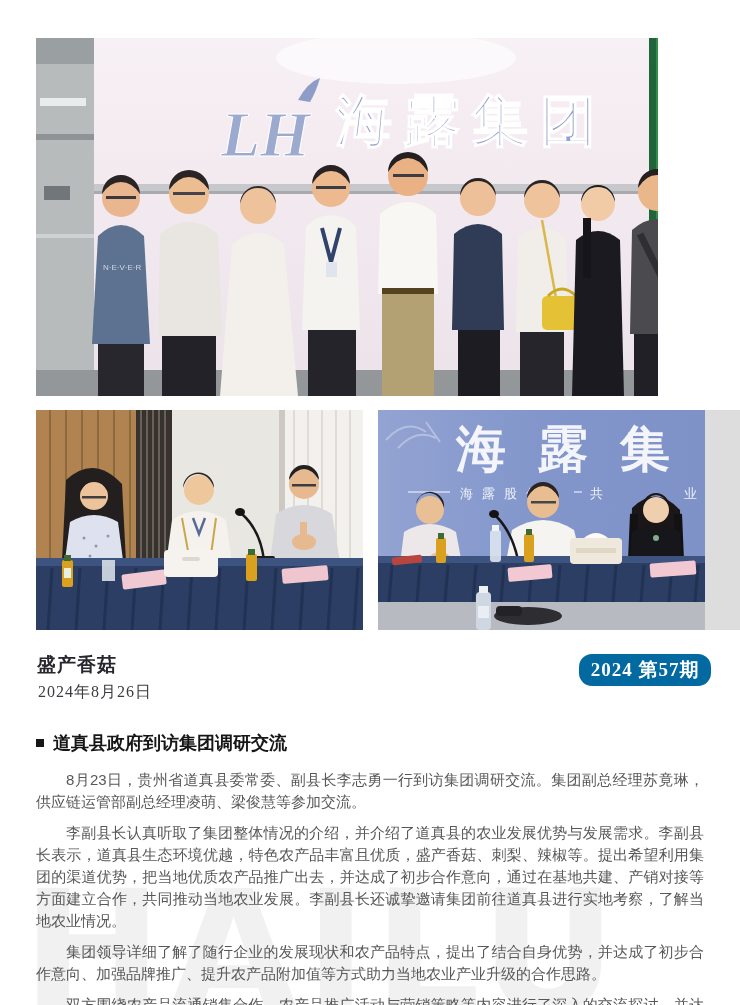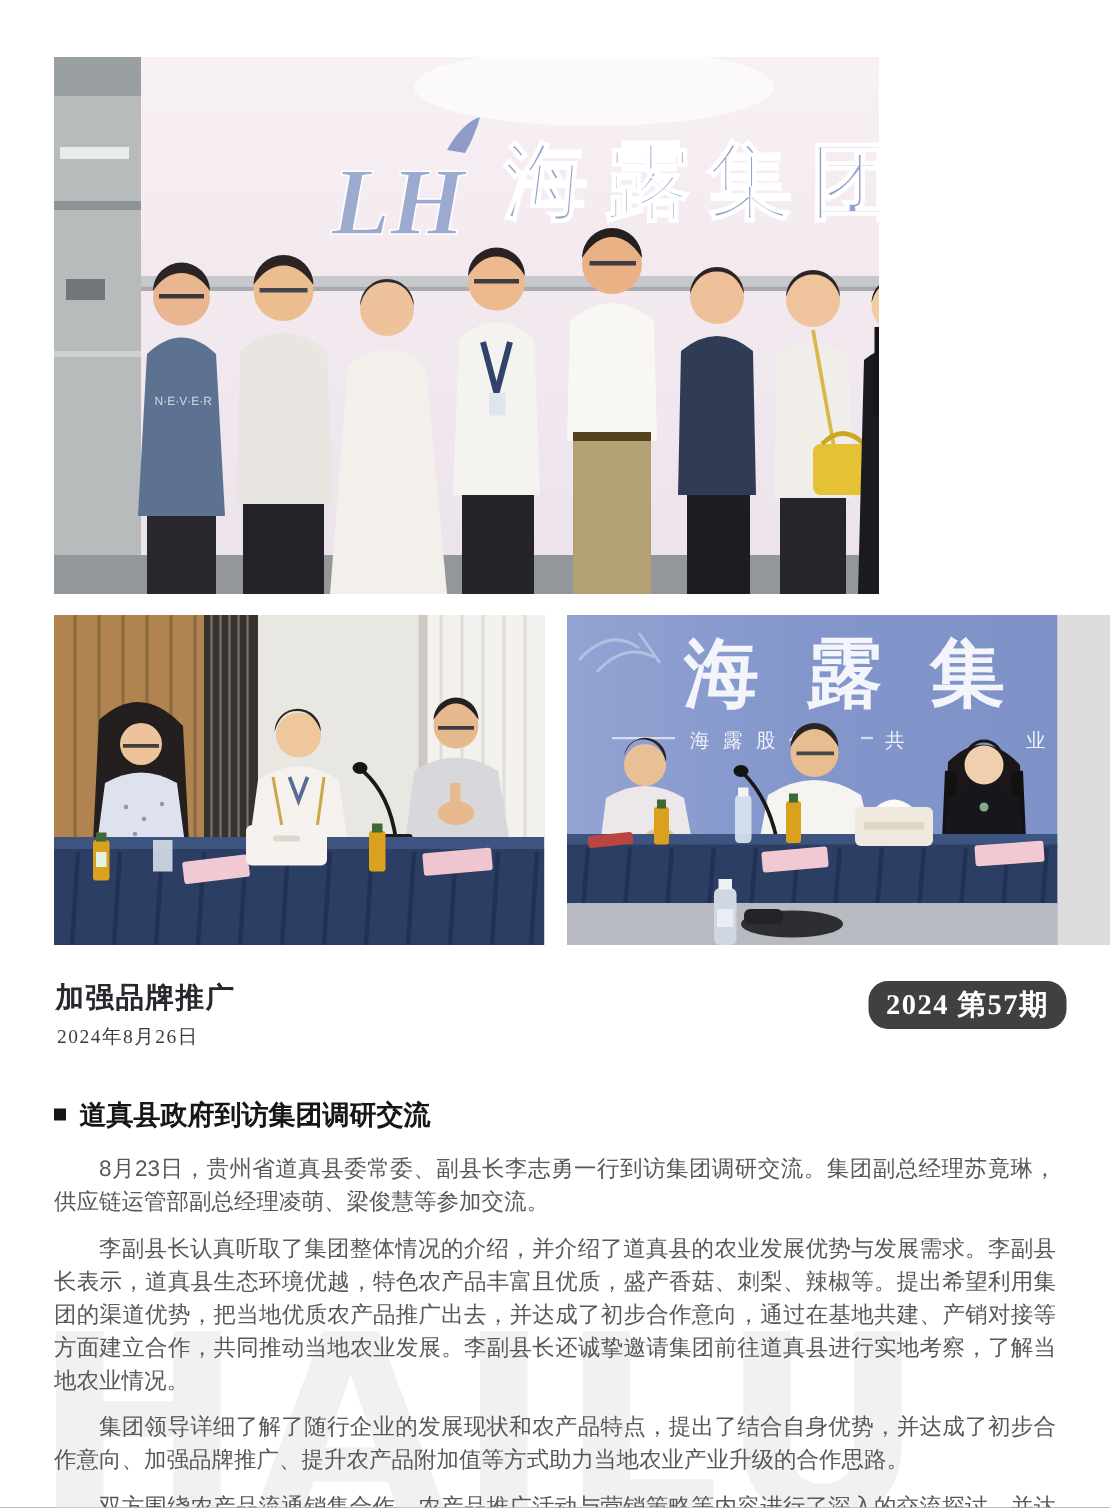--- a/index.html
+++ b/index.html
@@ -20,21 +20,21 @@
   }
 
   .dept{
     left:37px;top:652px;z-index:2;
     font-family:"Liberation Serif","DejaVu Serif",serif;
     font-size:19px;font-weight:700;color:#27272e;letter-spacing:1px;
   }
   .date{
     left:38px;top:682px;z-index:2;
     font-family:"Liberation Serif","DejaVu Serif",serif;
-    font-size:13px;color:#3c3c42;letter-spacing:1px;
+    font-size:16px;color:#3c3c42;letter-spacing:1px;
   }
   .issue-badge{
     left:579px;top:654px;width:132px;height:32px;z-index:2;
     border-radius:9px;display:flex;align-items:center;justify-content:center;
     font-family:"Liberation Serif","DejaVu Serif",serif;
     font-size:19px;font-weight:700;color:#ffffff;letter-spacing:1px;
   }
 
   .article{left:36px;top:731px;width:668px;z-index:2;}
   .article-title{
@@ -49,21 +49,21 @@
     text-align:justify;text-indent:2em;
   }
 </style>
 </head>
 <body>
 
 <div class="page">
 
   <div class="abs watermark" style="color: rgb(241, 241, 241);">HAILU</div>
 
-  <div class="abs photo" style="left:36px;top:38px;width:550px;height:358px;">
+  <div class="abs photo" style="left:36px;top:38px;width:622px;height:358px;">
     <svg width="666" height="358" viewBox="0 0 666 358" xmlns="http://www.w3.org/2000/svg">
       <defs>
         <linearGradient id="wallg" x1="0" y1="0" x2="0" y2="1">
           <stop offset="0" stop-color="#f7f0f4"></stop>
             <stop offset="0.6" stop-color="#f1e7ee"></stop>
             <stop offset="1" stop-color="#ece3ea"></stop>
         </linearGradient>
         <linearGradient id="greeng" x1="0" y1="0" x2="1" y2="0">
           <stop offset="0" stop-color="#2f8947"></stop>
             <stop offset="0.4" stop-color="#43a457"></stop>
@@ -382,23 +382,23 @@
         <rect x="118" y="196" width="26" height="10" rx="4" fill="#232327"></rect>
       </g>
       <g>
         <rect x="98" y="182" width="15" height="38" rx="4" fill="#cfd8e2"></rect>
         <rect x="101" y="176" width="9" height="7" fill="#eef1f4"></rect>
         <rect x="100" y="196" width="11" height="12" fill="#e8eef3"></rect>
       </g>
     </svg>
   </div>
 
-  <div class="abs dept">加强品牌推广</div>
+  <div class="abs dept">盛产香菇</div>
   <div class="abs date">2024年8月26日</div>
-  <div class="abs issue-badge" id="issueBadge" style="background: #404040; border-radius: 13px;">2024 第57期</div>
+  <div class="abs issue-badge" id="issueBadge" style="background: #0369a1; border-radius: 13px;">2024 第57期</div>
 
   <div class="abs article">
     <div class="article-title">
       <span class="bullet-square"></span>
       <span>道真县政府到访集团调研交流</span>
     </div>
     <div class="body-text">
       <p>8月23日，贵州省道真县委常委、副县长李志勇一行到访集团调研交流。集团副总经理苏竟琳，供应链运管部副总经理凌萌、梁俊慧等参加交流。</p>
       <p>李副县长认真听取了集团整体情况的介绍，并介绍了道真县的农业发展优势与发展需求。李副县长表示，道真县生态环境优越，特色农产品丰富且优质，盛产香菇、刺梨、辣椒等。提出希望利用集团的渠道优势，把当地优质农产品推广出去，并达成了初步合作意向，通过在基地共建、产销对接等方面建立合作，共同推动当地农业发展。李副县长还诚挚邀请集团前往道真县进行实地考察，了解当地农业情况。</p>
       <p>集团领导详细了解了随行企业的发展现状和农产品特点，提出了结合自身优势，并达成了初步合作意向、加强品牌推广、提升农产品附加值等方式助力当地农业产业升级的合作思路。</p>

